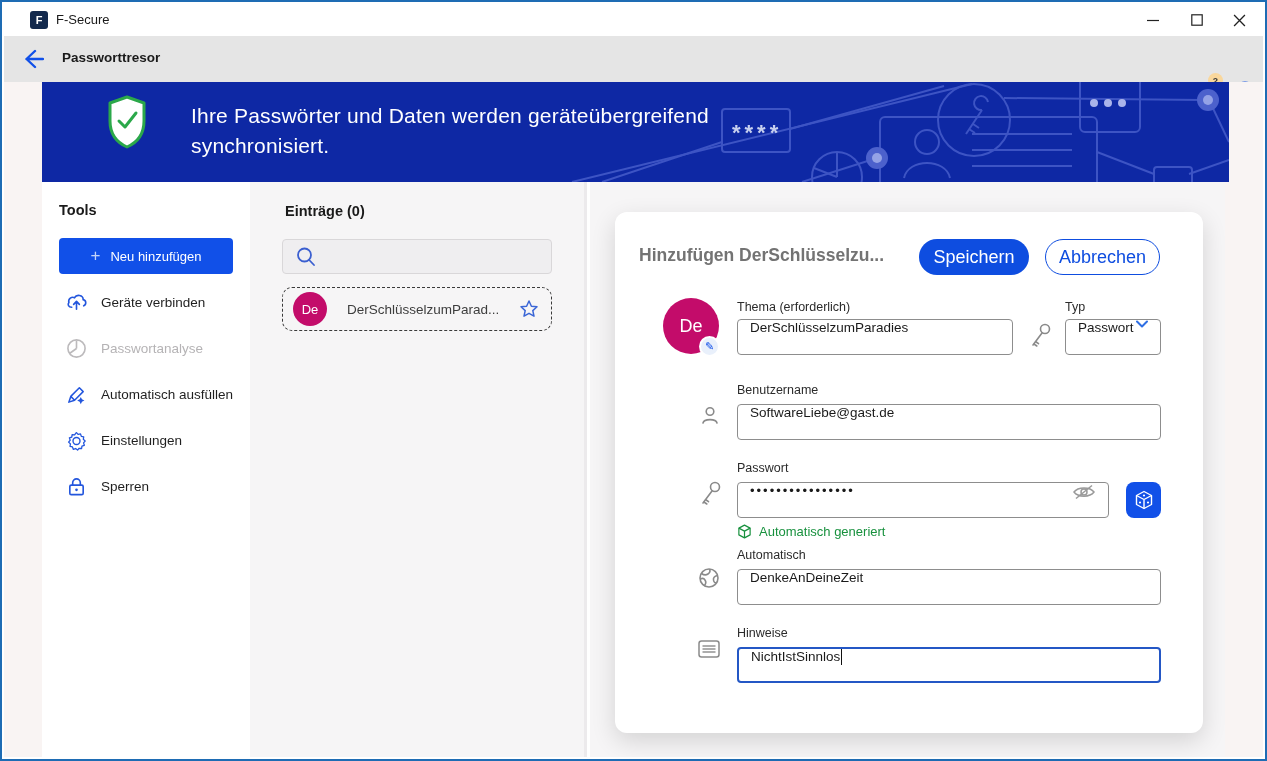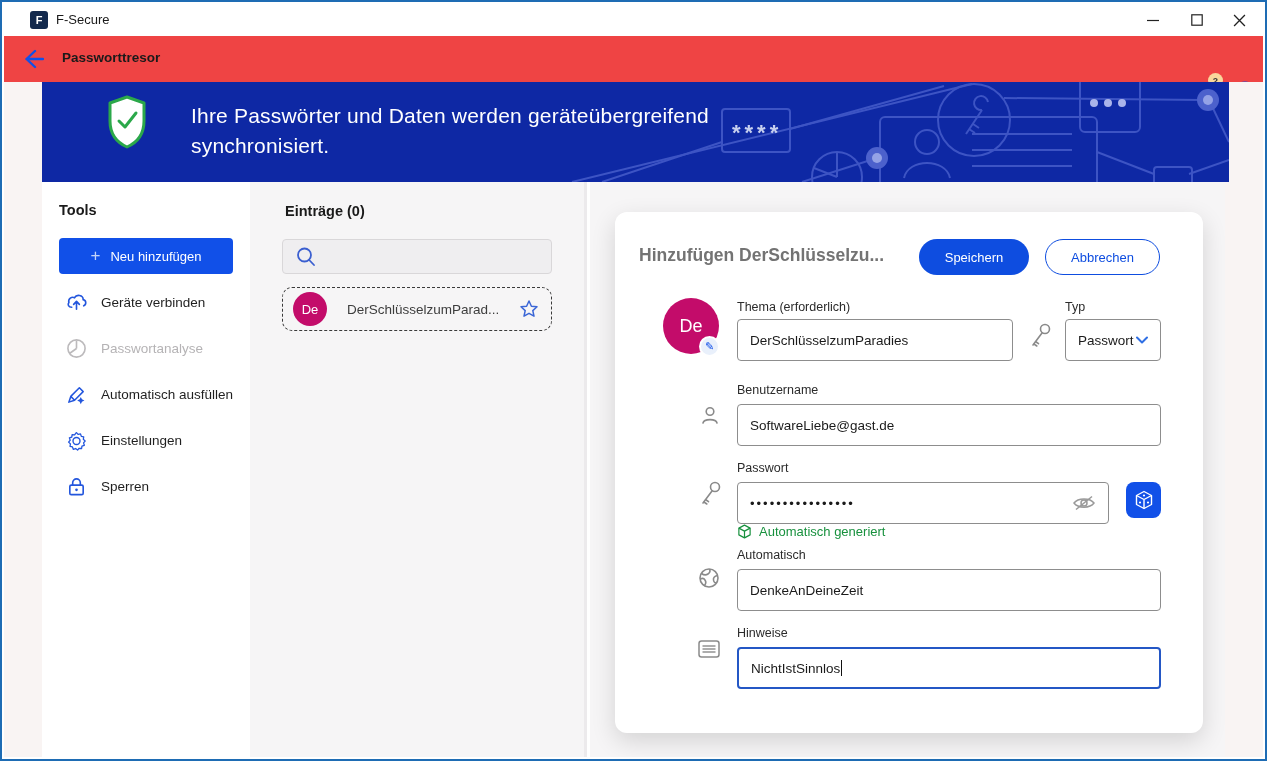--- a/index.html
+++ b/index.html
@@ -9,21 +9,21 @@
 
   
   .titlebar { position:absolute; left:2px; right:2px; top:2px; height:32px; background:#fff; }
   .app-logo { position:absolute; left:26px; top:7px; width:18px; height:18px; border-radius:3px;
     background:#12294d; color:#fff; font-size:11px; font-weight:bold; text-align:center; line-height:18px; }
   .app-title { position:absolute; left:52px; top:8px; font-size:13px; color:#1a1a1a; }
   .win-btn { position:absolute; top:0; width:44px; height:32px; display:flex; align-items:center; justify-content:center; color:#222; }
   .win-min { right:88px; } .win-max { right:44px; } .win-close { right:2px; }
 
   
-  .appheader { position:absolute; left:2px; right:2px; top:34px; height:46px; background:#ef4444; }
+  .appheader { position:absolute; left:2px; right:2px; top:34px; height:46px; background:#e5e5e5; }
   .back-arrow { position:absolute; left:18px; top:12px; width:22px; height:22px; }
   .page-title { position:absolute; left:58px; top:14px; font-size:13.5px; font-weight:bold; color:#1a1a1a; }
   .blur-blocks { position:absolute; left:1082px; top:49px; height:14px; display:flex; gap:2px; }
   .blur-blocks i { display:block; height:14px; border-radius:2px; }
   .hdr-icon { position:absolute; top:44px; width:26px; height:26px; }
   .hdr-person { left:1152px; } .hdr-vault { left:1190px; } .hdr-help { left:1228px; }
   .vault-badge { position:absolute; left:14px; top:-7px; width:15px; height:15px; border-radius:50%;
     background:#f9d79c; color:#3a3a3a; font-size:9.5px; font-weight:bold; text-align:center; line-height:15px; }
 
   
@@ -64,33 +64,33 @@
   .entry-avatar { width:34px; height:34px; border-radius:50%; background:#c30c6a; color:#fff; font-size:13px;
     display:flex; align-items:center; justify-content:center; flex:none; }
   .entry-label { flex:1; margin-left:20px; font-size:13.5px; color:#3d3d3d; white-space:nowrap; overflow:hidden; }
   .entry-star { flex:none; width:20px; height:20px; }
 
   
   .card { position:absolute; left:25px; top:30px; width:588px; height:521px; background:#fff; border-radius:12px;
     box-shadow:0 8px 24px rgba(0,0,0,.14); }
   .card-title { position:absolute; left:24px; top:33px; font-size:17.5px; font-weight:bold; color:#737373; width:275px;
     white-space:nowrap; overflow:hidden; }
-  .btn-pill { position:absolute; top:27px; height:36px; border-radius:18px; font-size:13px;
+  .btn-pill { position:absolute; top:27px; height:36px; border-radius:18px; font-size:18px;
     font-family:"Liberation Sans",sans-serif; display:flex; align-items:center; justify-content:center; }
   .btn-save { left:304px; width:110px; background:#0e4de0; color:#fff; border:none; }
   .btn-cancel { left:430px; width:115px; background:#fff; color:#0e4de0; border:1.5px solid #0e4de0; }
 
   .editor-avatar { position:absolute; left:48px; top:86px; width:56px; height:56px; border-radius:50%; background:#c30c6a;
     color:#fff; font-size:18px; display:flex; align-items:center; justify-content:center; }
   .avatar-edit { position:absolute; left:36px; top:38px; width:21px; height:21px; border-radius:50%;
     background:#e9f0fb; border:2px solid #fff; color:#1150e8; font-size:11px; display:flex; align-items:center; justify-content:center; }
 
   .f-label { position:absolute; font-size:12.5px; color:#2b2b2b; }
-  .f-input { position:absolute; height:42px; border:1px solid #8d8d8d; border-radius:4px; background:#fff;
-    font-size:13.5px; color:#1a1a1a; display:flex; align-items:center; padding:0 12px; }
+  .f-input { position:absolute; height:36px; border:1px solid #8d8d8d; border-radius:4px; background:#fff;
+    font-size:13.5px; color:#1a1a1a; display:flex; align-items:flex-start; padding:0 12px; }
   .f-input.focused { border:2px solid #2457c5; }
   .row-icon { position:absolute; color:#8a8a8a; }
   .caret { display:inline-block; width:1px; height:16px; background:#111; margin-left:1px; vertical-align:-3px; }
 
   .typ-select { justify-content:space-between; }
   .pass-dots { letter-spacing:2px; font-size:13px; flex:1; }
   .dice-btn { position:absolute; left:511px; top:270px; width:35px; height:36px; border-radius:8px; background:#1150e8;
     border:none; display:flex; align-items:center; justify-content:center; }
   .gen-note { position:absolute; left:122px; top:312px; display:flex; align-items:center; gap:7px;
     color:#18913e; font-size:13px; }

